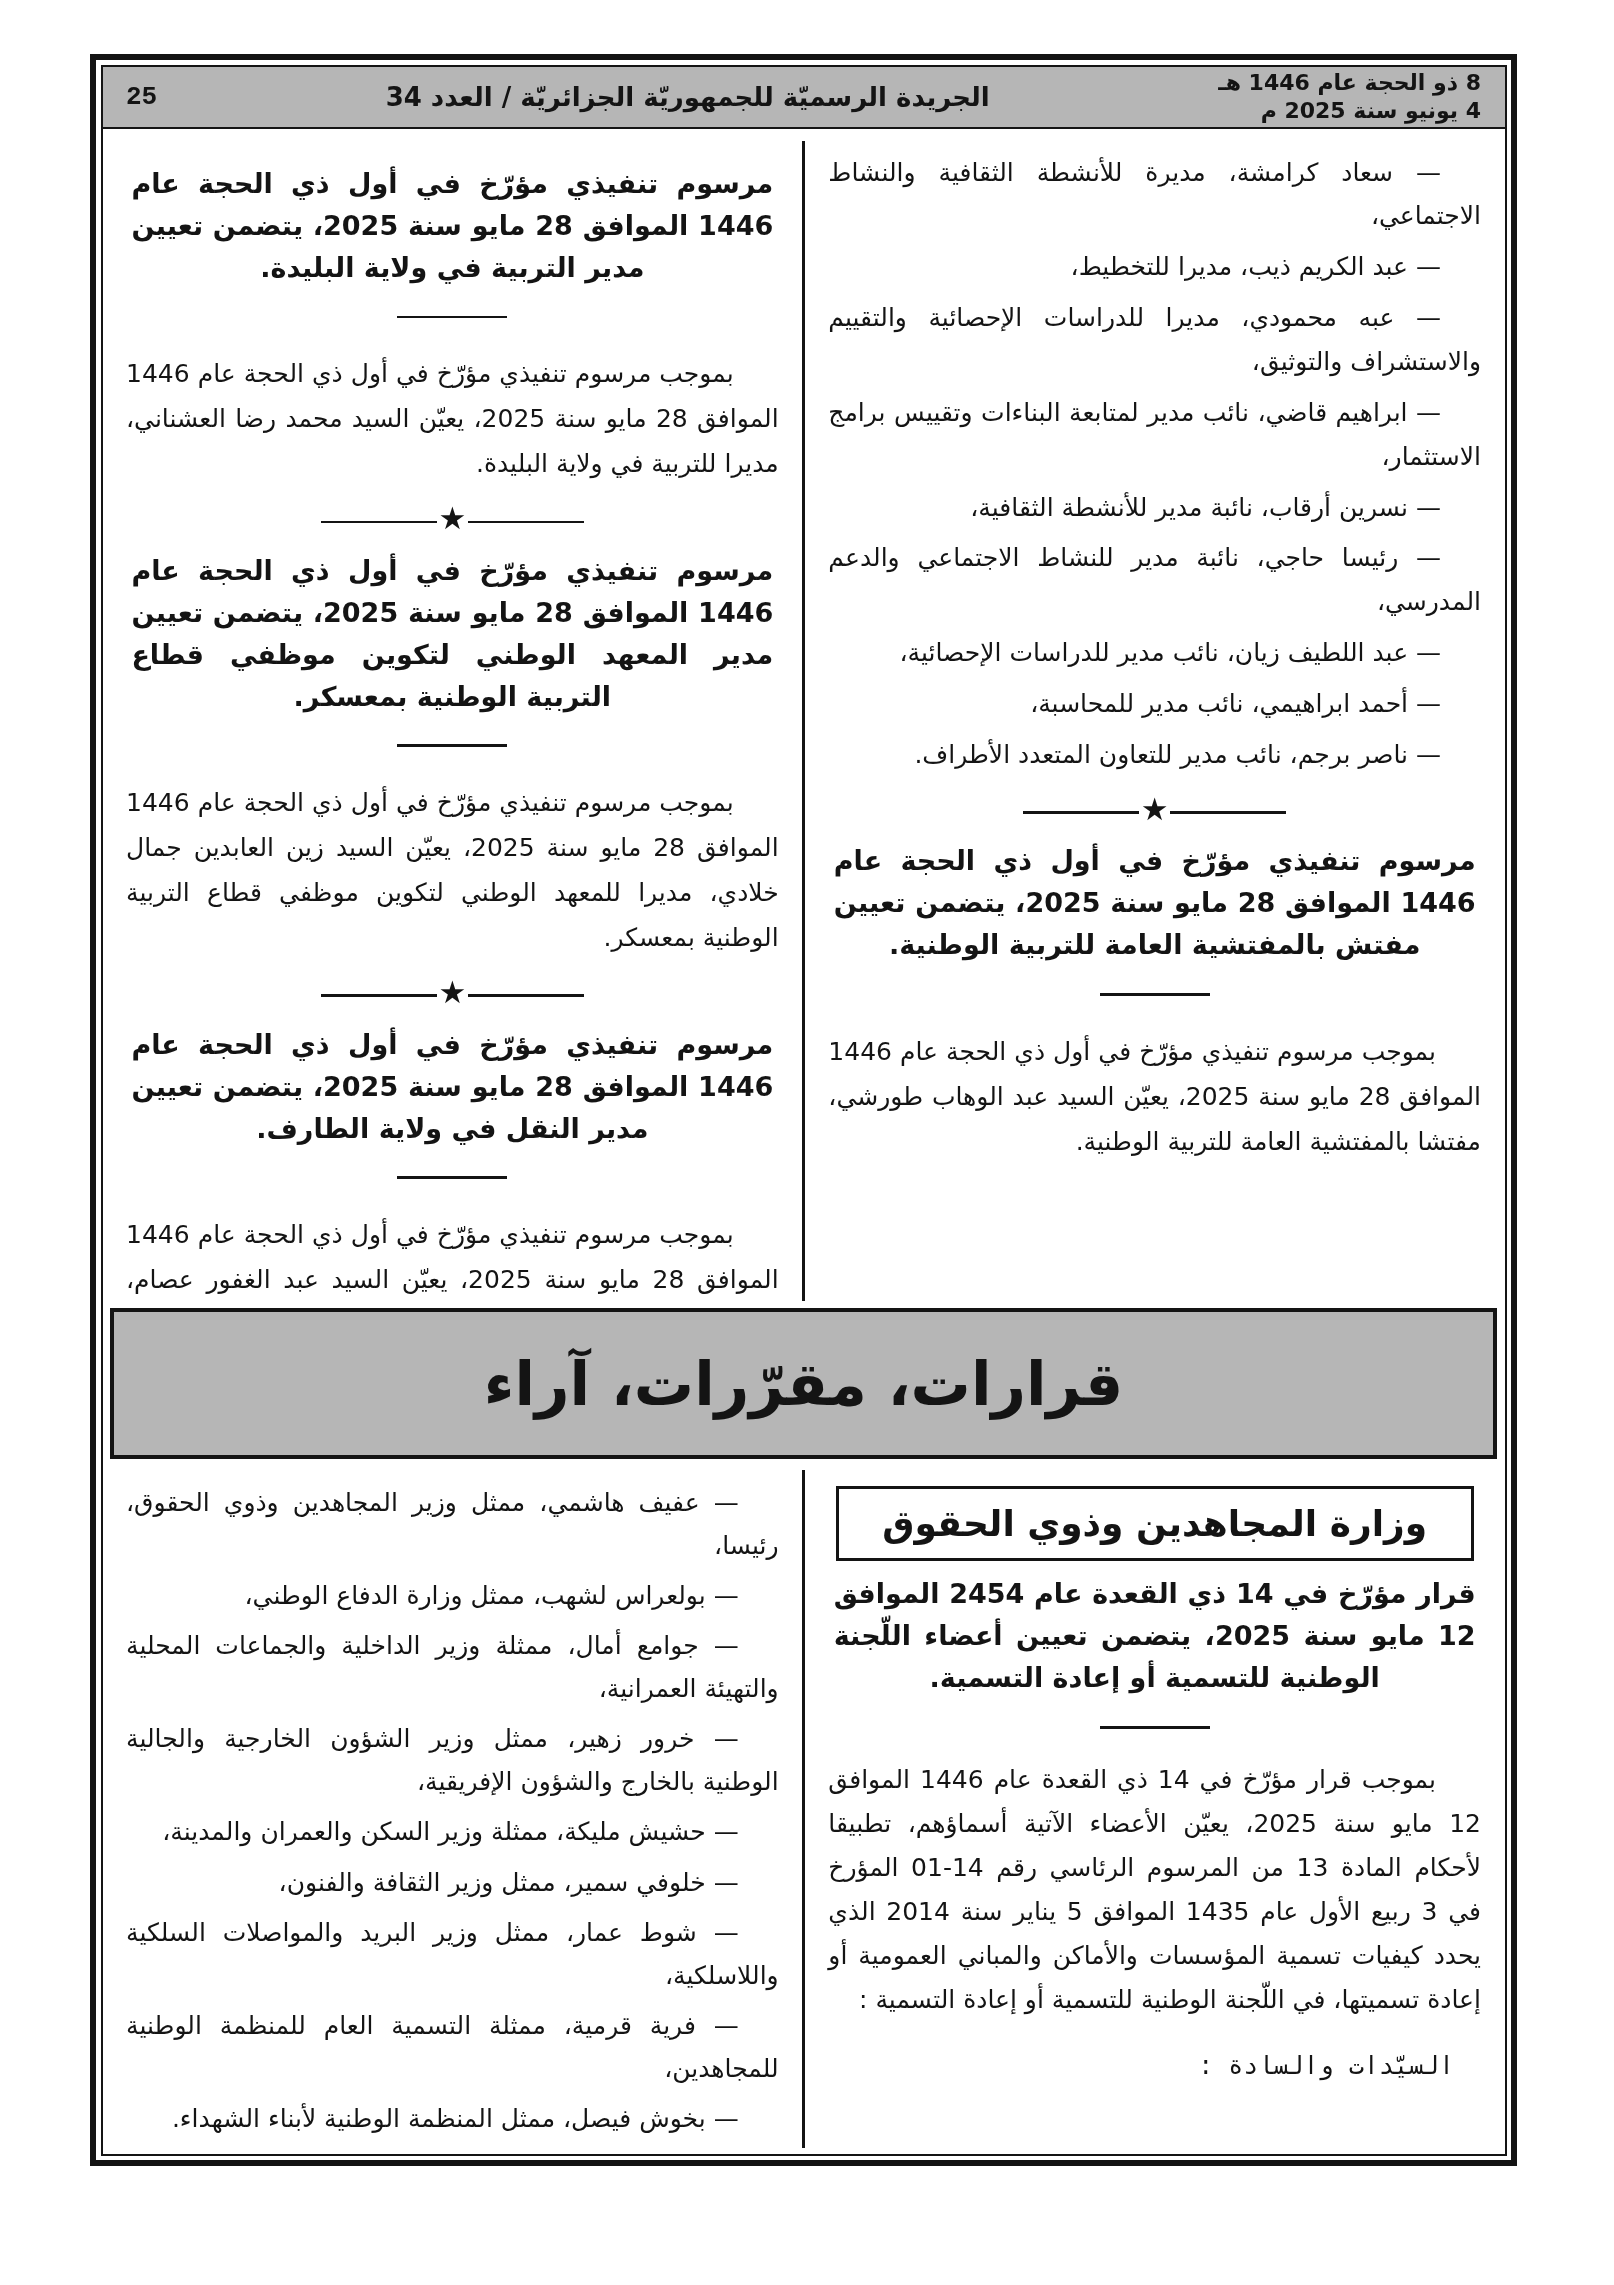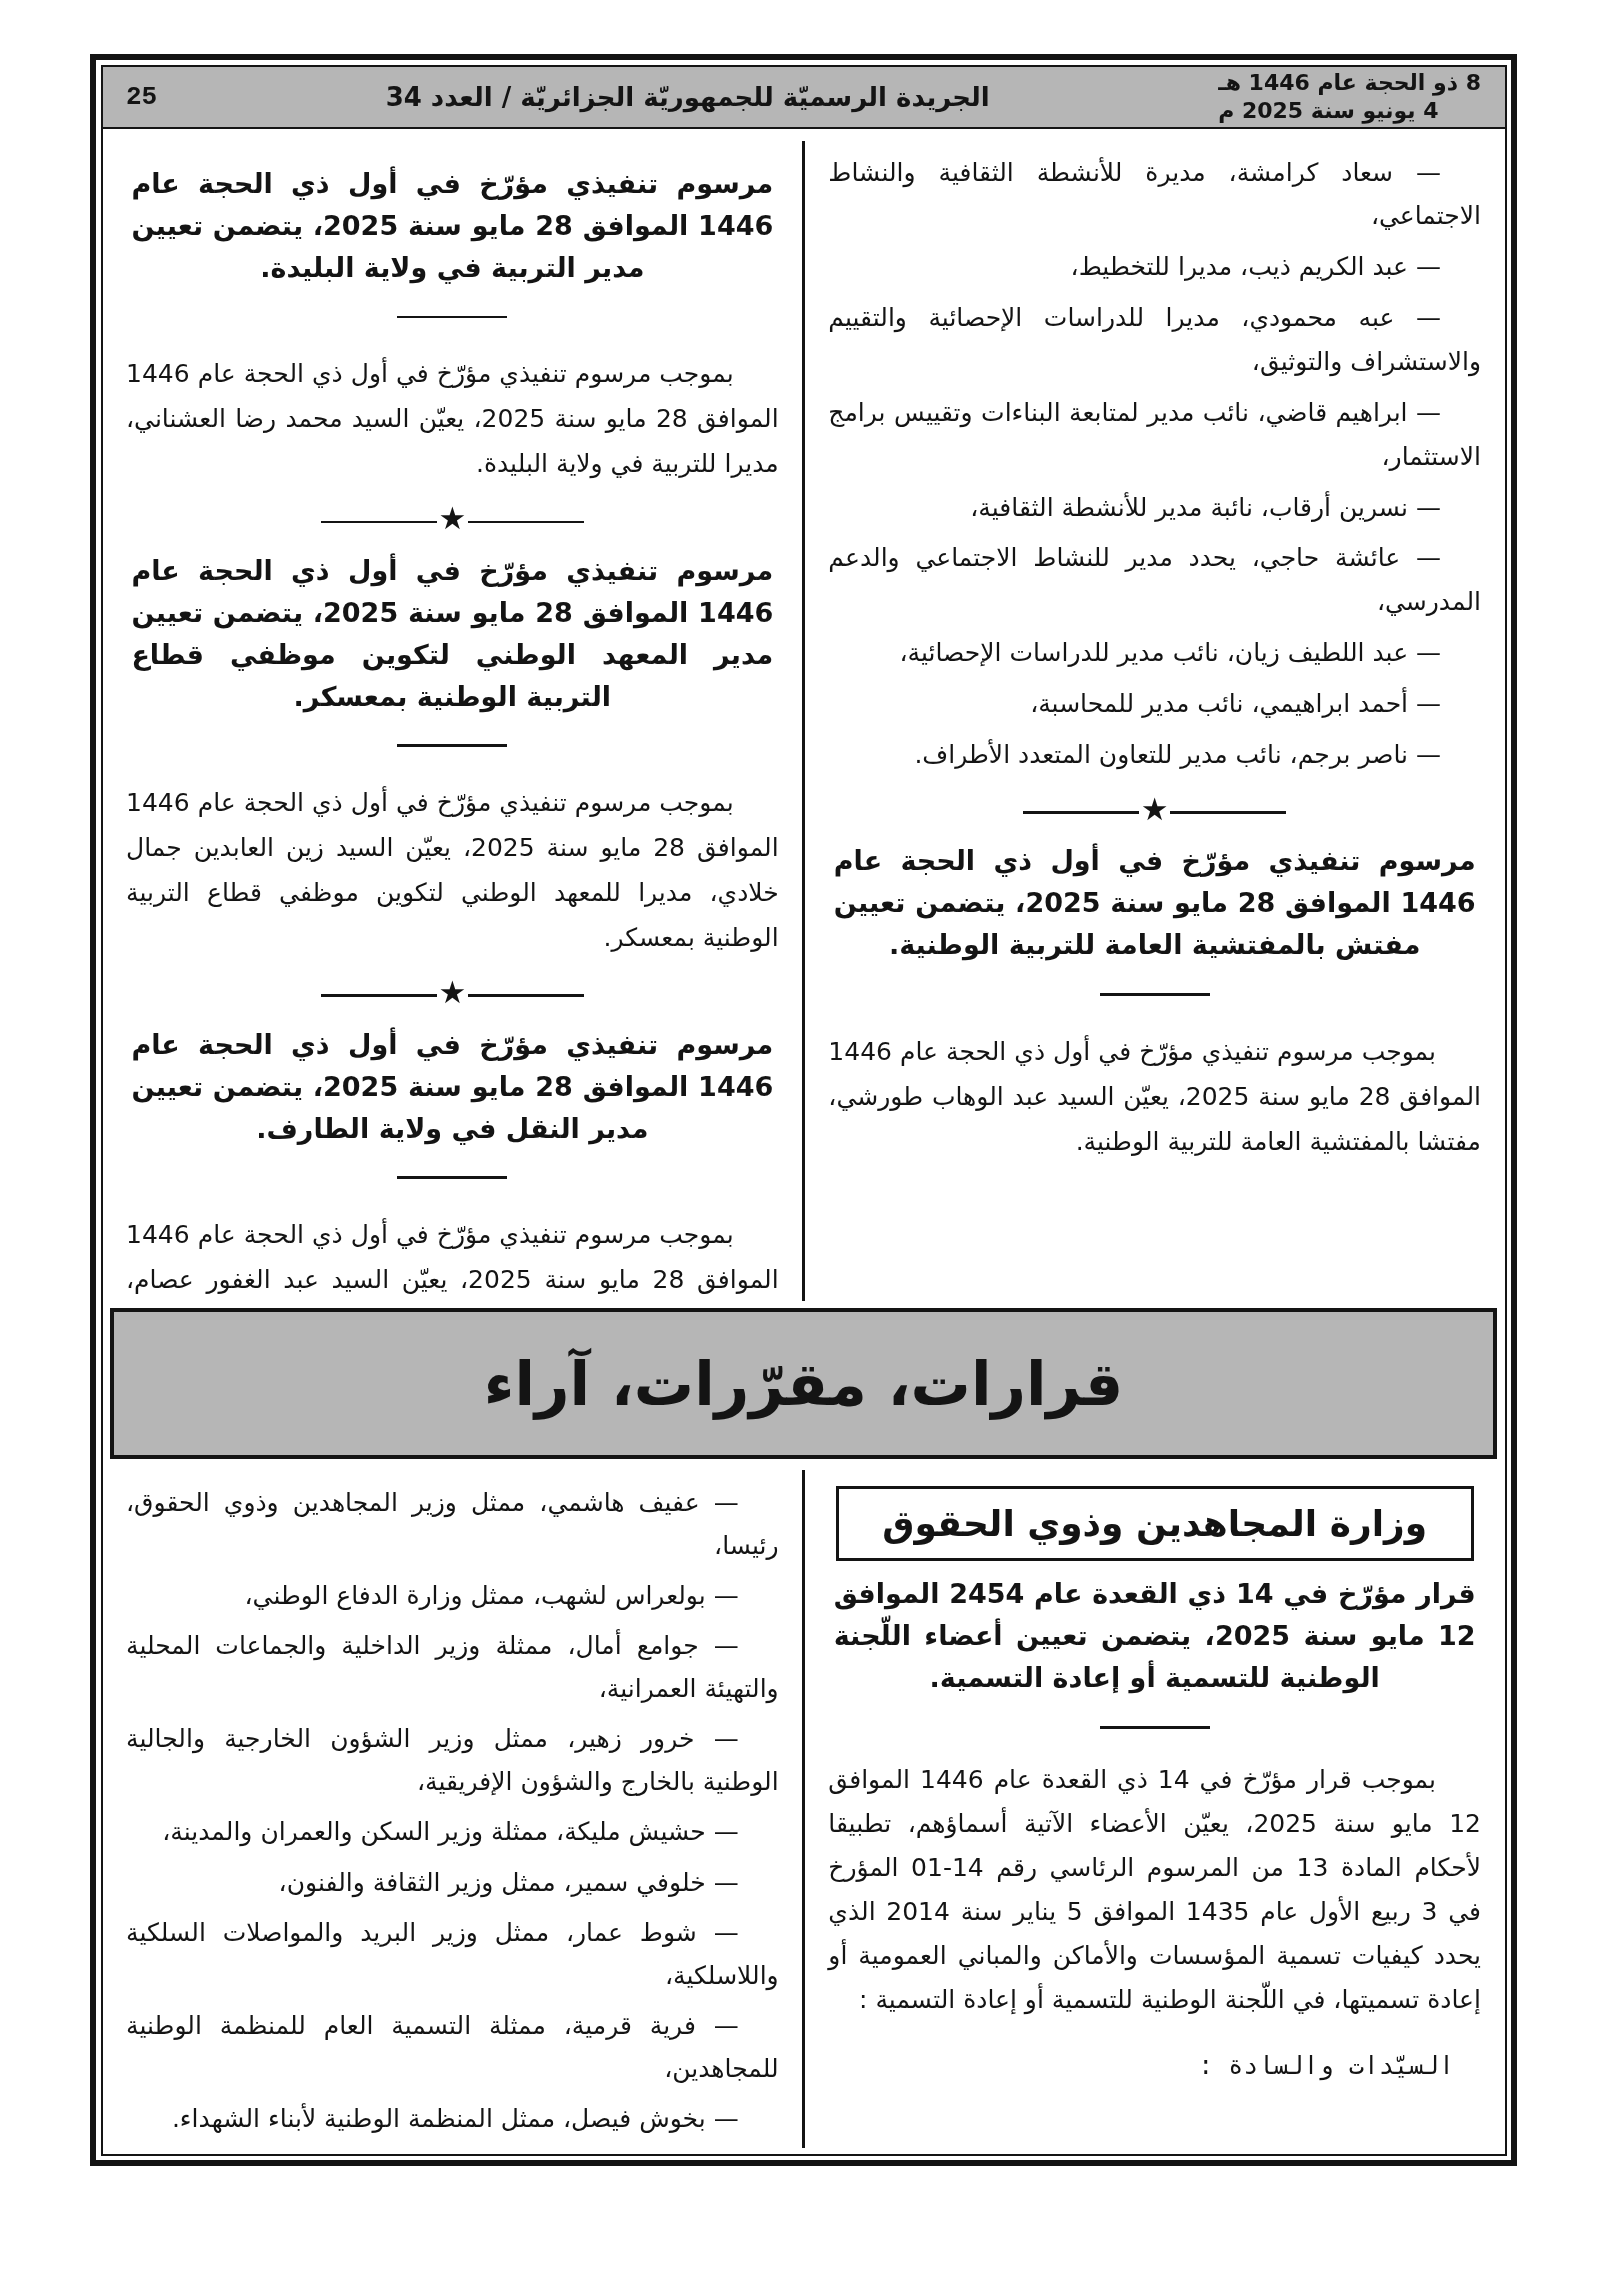--- a/index.html
+++ b/index.html
@@ -41,21 +41,21 @@
     border-bottom: 2.7px solid #141414;
     display: flex;
     align-items: center;
     justify-content: space-between;
     padding: 0 23.5px;
   }
   .dates {
     font-weight: bold;
     font-size: 22px;
     line-height: 1.25;
-    text-align: left;
+    text-align: right;
     white-space: nowrap;
   }
   .journal-title {
     font-weight: bold;
     font-size: 26px;
     white-space: nowrap;
   }
   .page-number {
     font-weight: bold;
     font-size: 26px;
@@ -182,21 +182,21 @@
 
     <div class="cols top-cols">
 
       <section class="col">
         <div>
           <p class="member">— سعاد كرامشة، مديرة للأنشطة الثقافية والنشاط الاجتماعي،</p>
           <p class="member">— عبد الكريم ذيب، مديرا للتخطيط،</p>
           <p class="member">— عبه محمودي، مديرا للدراسات الإحصائية والتقييم والاستشراف والتوثيق،</p>
           <p class="member">— ابراهيم قاضي، نائب مدير لمتابعة البناءات وتقييس برامج الاستثمار،</p>
           <p class="member">— نسرين أرقاب، نائبة مدير للأنشطة الثقافية،</p>
-          <p class="member">— عائشة حاجي، يحدد مدير للنشاط الاجتماعي والدعم المدرسي،</p>
+          <p class="member">— رئيسا حاجي، نائبة مدير للنشاط الاجتماعي والدعم المدرسي،</p>
           <p class="member">— عبد اللطيف زيان، نائب مدير للدراسات الإحصائية،</p>
           <p class="member">— أحمد ابراهيمي، نائب مدير للمحاسبة،</p>
           <p class="member">— ناصر برجم، نائب مدير للتعاون المتعدد الأطراف.</p>
         </div>
         <div class="star-divider">
           <span class="seg"></span>
           <span class="star">★</span>
           <span class="seg"></span>
         </div>
         <h2 class="decree-title">مرسوم تنفيذي مؤرّخ في أول ذي الحجة عام 1446 الموافق 28 مايو سنة 2025، يتضمن تعيين مفتش بالمفتشية العامة للتربية الوطنية.</h2>

